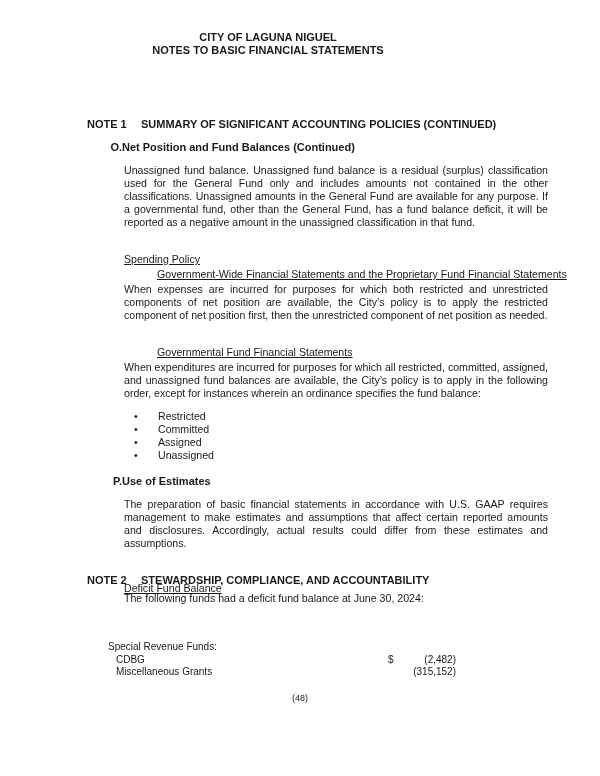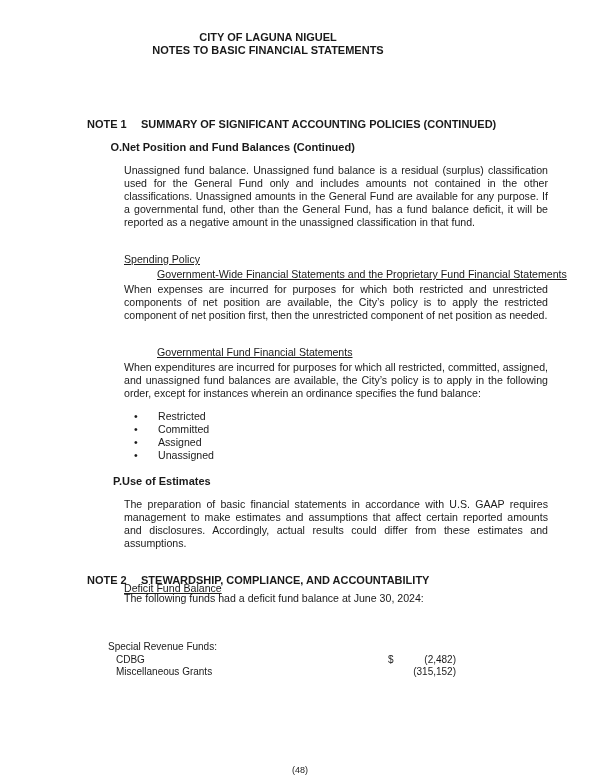--- a/index.html
+++ b/index.html
@@ -19,21 +19,21 @@
   .ub { text-decoration: underline; font-weight: normal; }
   .lbl { position: absolute; left: 124px; }
   ul.bullets { position: absolute; left: 124px; top: 410px; margin: 0; padding: 0; list-style: none; }
   ul.bullets li { position: relative; padding-left: 34px; height: 13px; }
   ul.bullets li::before { content: "\2022"; position: absolute; left: 10px; }
   .tbl { position: absolute; left: 108px; top: 641px; width: 348px; font-size: 10px; line-height: 12.5px; }
   .tbl .row { position: relative; height: 12.5px; }
   .tbl .indent { padding-left: 8px; }
   .tbl .dollar { position: absolute; left: 280px; }
   .tbl .amt { position: absolute; right: 0; }
-  .footer { position: absolute; top: 764px; left: 0; width: 600px; text-align: center; font-size: 9px; }
+  .footer { position: absolute; top: 692px; left: 0; width: 600px; text-align: center; font-size: 9px; }
 </style>
 </head>
 <body>
 
 <div class="header">
   <div>CITY OF LAGUNA NIGUEL</div>
   <div>NOTES TO BASIC FINANCIAL STATEMENTS</div>
 </div>
 
 <div class="note-head" style="top:118px;">

